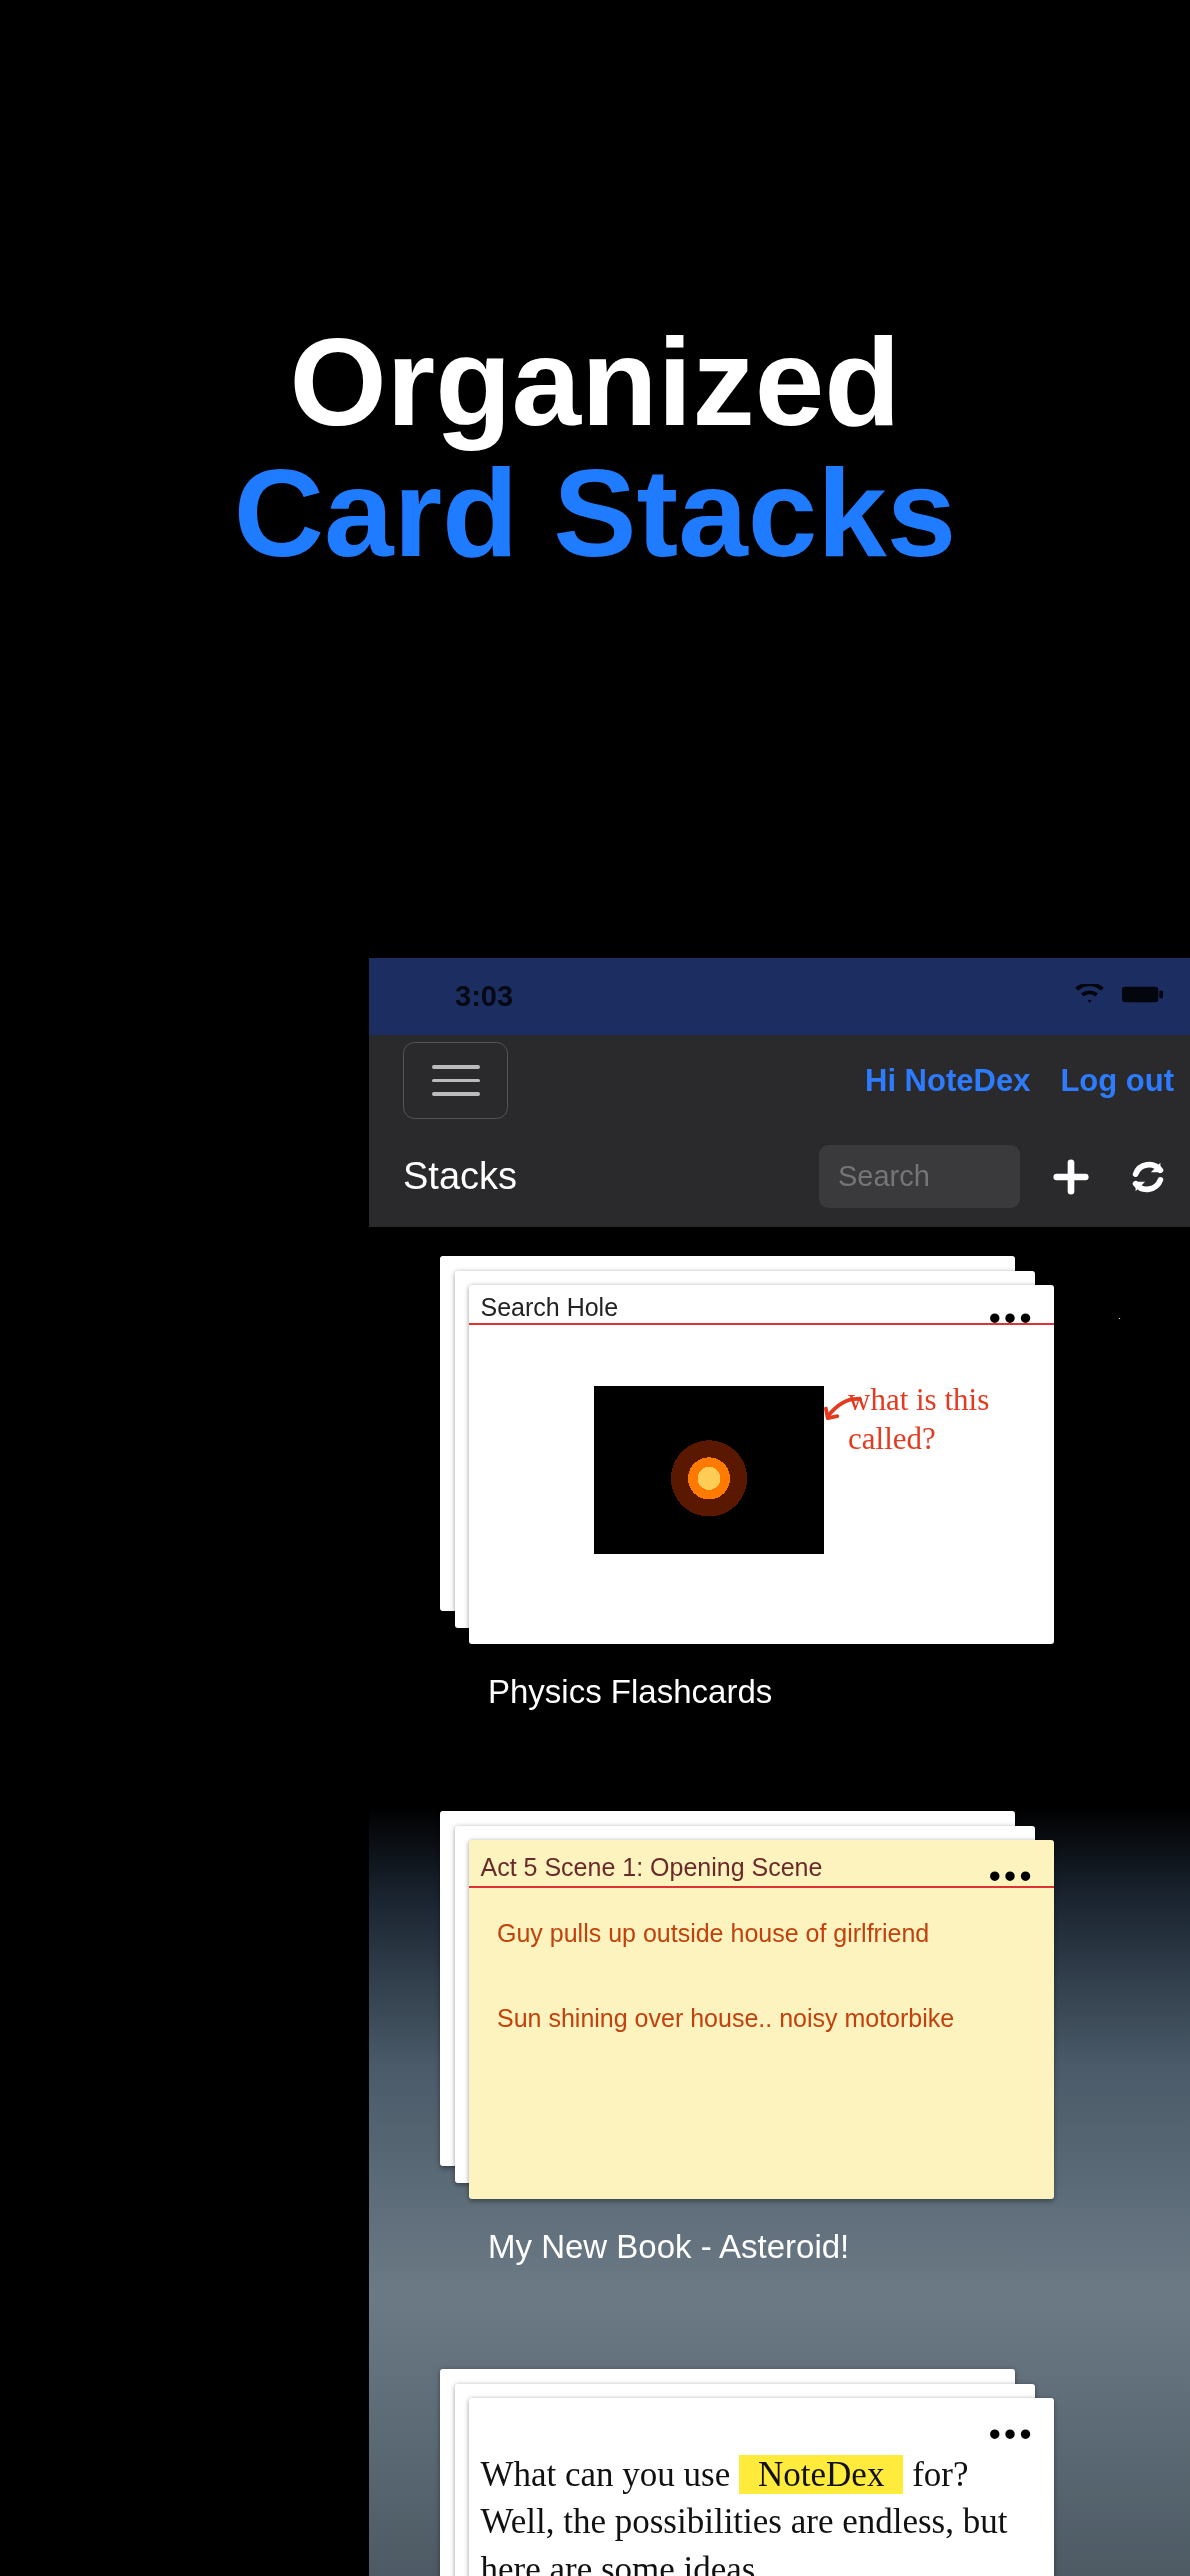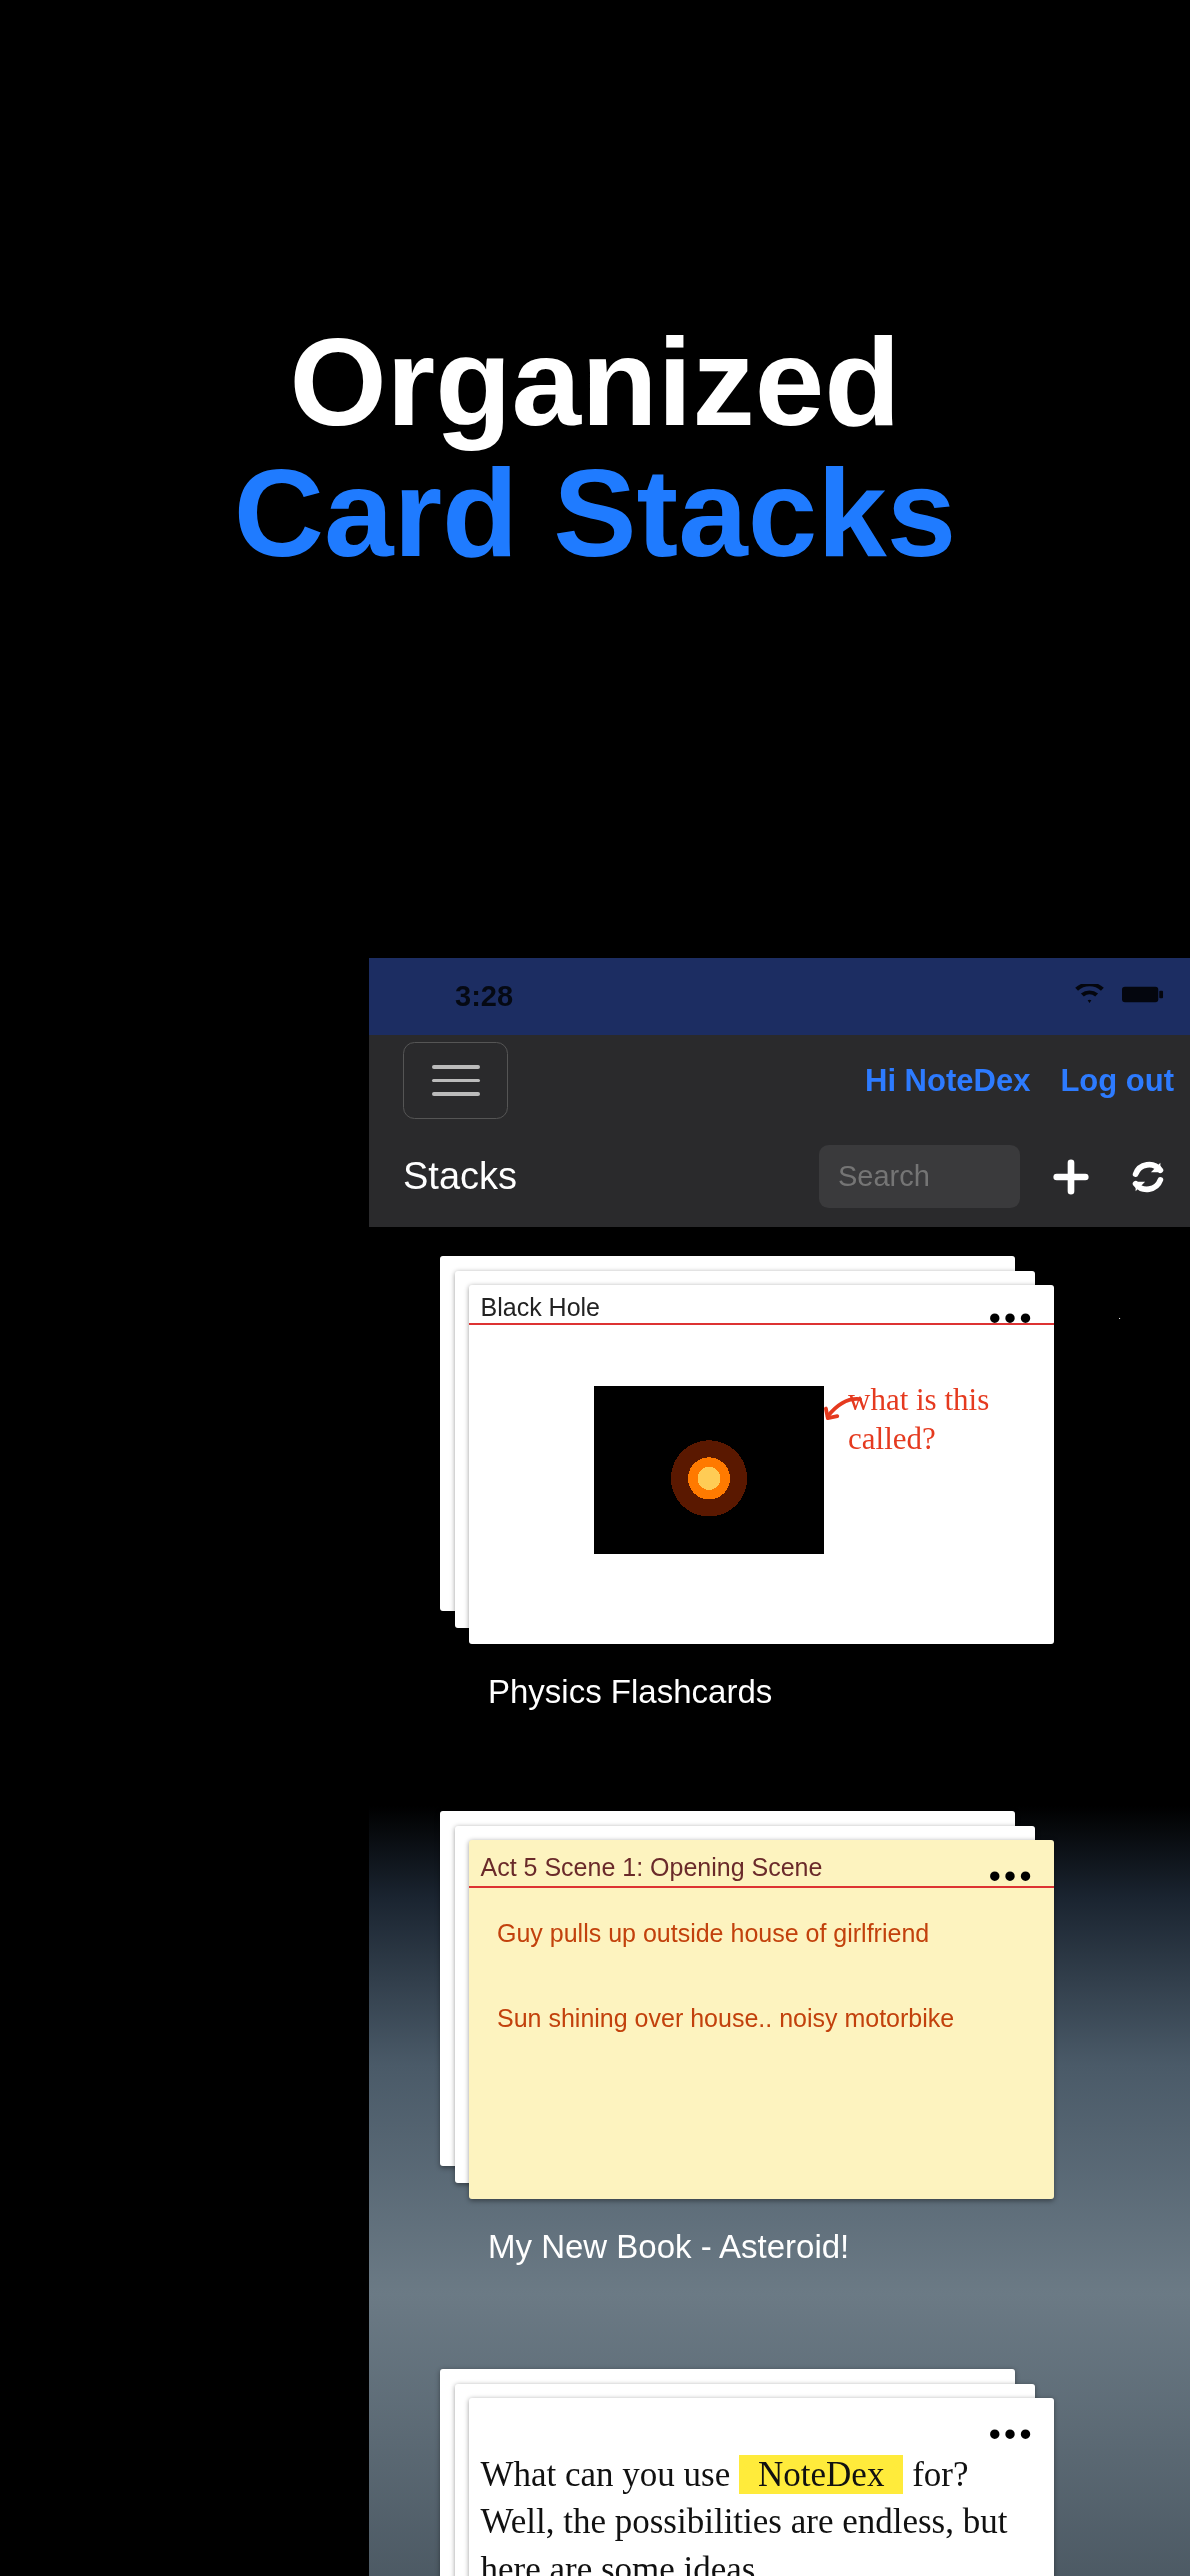--- a/index.html
+++ b/index.html
@@ -195,21 +195,21 @@
 <body>
 
 <div class="hero">
   <div class="line1">Organized</div>
   <div class="line2">Card Stacks</div>
 </div>
 
 <div class="device">
 
   <div class="statusbar">
-    <span class="time">3:28</span>
+    <span class="time">3:03</span>
     <span class="right">
       <span class="wifi">
         <svg width="29" height="21" viewBox="0 0 30 22">
             <path d="M15 20 L17 17 A5 5 0 0 0 13 17 Z M9 13 A10 10 0 0 1 21 13 L24 10 A14 14 0 0 0 6 10 Z M3 7 A18 18 0 0 1 27 7 L30 4 A22 22 0 0 0 0 4 Z" fill="currentColor"></path>
           </svg>
       </span>
       <span class="batt">
         <svg width="44" height="21" viewBox="0 0 46 22">
             <rect x="1" y="3" width="38" height="16" rx="3" fill="currentColor"></rect>
             <rect x="40" y="7" width="4" height="8" rx="1" fill="currentColor"></rect>
@@ -247,21 +247,21 @@
   </div>
 
   <div class="content">
 
     <div class="stack-wrap pos1">
       <div class="stack c1">
         <div class="back2"></div>
         <div class="back1"></div>
         <div class="front">
           <div class="redrule"></div>
-          <div class="ctitle">Black Hole</div>
+          <div class="ctitle">Search Hole</div>
           <div class="dots">•••</div>
           <div class="bhimg"></div>
           <div class="arrow">
             <svg width="38" height="29" viewBox="0 0 40 30">
                 <path d="M38 4 Q20 2 4 22" stroke="#e53a1f" stroke-width="4" fill="none" stroke-linecap="round"></path>
                 <path d="M2 14 L4 24 L14 22" stroke="#e53a1f" stroke-width="4" fill="none" stroke-linecap="round" stroke-linejoin="round"></path>
               </svg>
           </div>
           <div class="annot">what is this called?</div>
         </div>

